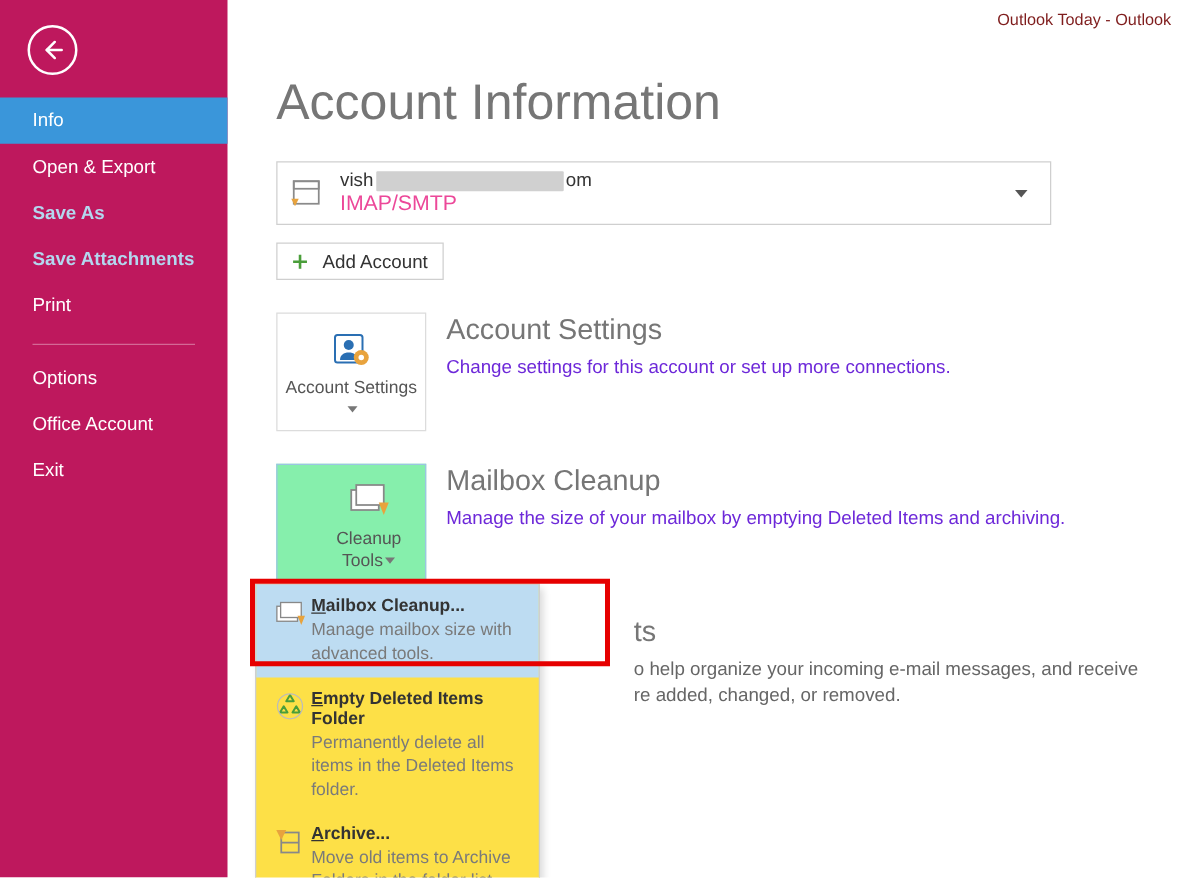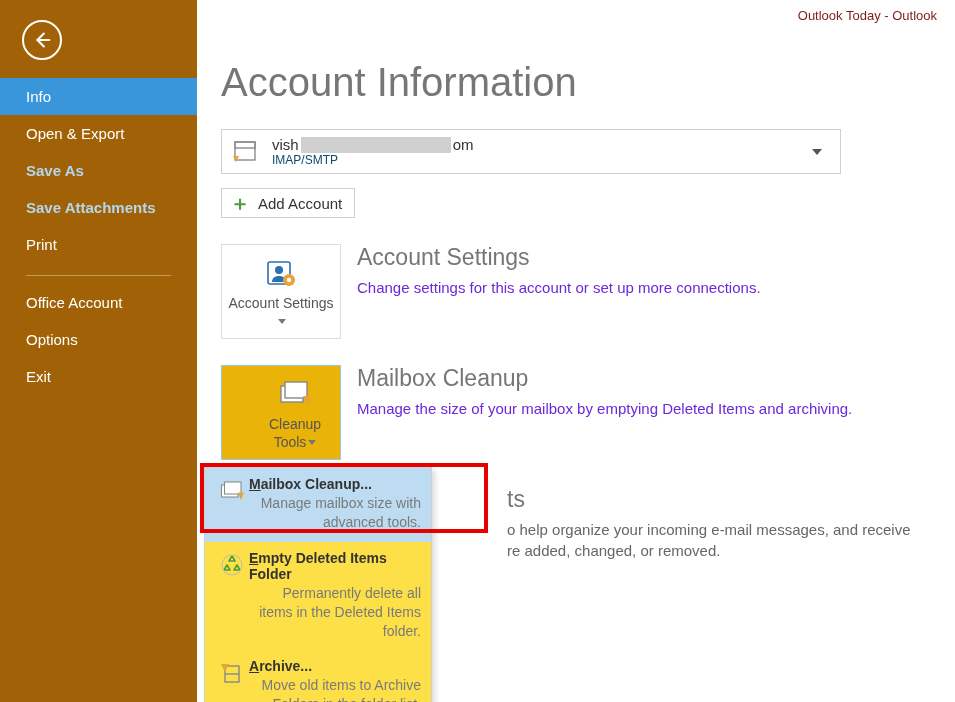--- a/index.html
+++ b/index.html
@@ -17,23 +17,23 @@
   .titlebar {
     position: absolute;
     top: 8px;
     right: 18px;
     font-size: 13px;
     color: #7f1d1d;
   }
   .sidebar {
     position: absolute;
     left: 0; top: 0;
-    width: 197px;
+    width: 182px;
     height: 702px;
-    background: #a16207;
+    background: #be185d;
     color: #fff;
   }
   .back-btn {
     width: 40px; height: 40px;
     border: 2px solid #fff;
     border-radius: 50%;
     margin: 20px 0 18px 22px;
     display: flex;
     align-items: center;
     justify-content: center;
@@ -87,21 +87,21 @@
   .acct-icon svg { display:block; }
   .acct-text { flex: 1; font-size: 15px; color:#333; }
   .acct-text .line1 { display:flex; align-items:center; }
   .redact {
     display:inline-block;
     width:150px; height:16px;
     background:#d0d0d0;
     margin: 0 2px;
     border-radius:1px;
   }
-  .acct-text .line2 { color:#0c4a6e; font-size:12px; }
+  .acct-text .line2 { color:#ec4899; font-size:17px; }
   .caret {
     width: 0; height: 0;
     border-left: 5px solid transparent;
     border-right: 5px solid transparent;
     border-top: 6px solid #555;
     margin-right: 8px;
   }
 
   .add-account {
     margin: 14px 0 0 22px;
@@ -126,21 +126,21 @@
     text-align: center;
     border: 1px solid #dcdcdc;
     background: #fff;
     padding: 10px 6px 8px 6px;
     margin-right: 16px;
     cursor: pointer;
     font-size: 14px;
     color: #555;
   }
   .section .tile.selected {
-    background: #eab308;
+    background: #86efac;
     border-color: #9cc5e3;
     padding-left: 34px;
   }
   .tile-icon { height: 36px; display:flex; align-items:center; justify-content:center; margin-bottom: 4px; }
   .tile-label { line-height:1.25; }
   .tile-caret {
     display:inline-block;
     width:0;height:0;
     border-left:4px solid transparent;
     border-right:4px solid transparent;
@@ -182,21 +182,21 @@
   .menu-item.highlight { background: #BDDCF2; }
   .menu-item .mi-icon {
     width: 34px;
     display:flex;
     justify-content:center;
     margin-top:2px;
   }
   .menu-item .mi-text { flex:1; }
   .menu-item .mi-title { font-weight: 600; font-size: 14px; color:#333; }
   .menu-item .mi-title .accel { text-decoration: underline; }
-  .menu-item .mi-desc { font-size: 14px; color: #7a7a7a; line-height:1.35; margin-top:2px;text-align:right; }
+  .menu-item .mi-desc { font-size: 14px; color: #7a7a7a; line-height:1.35; margin-top:2px; }
 
   .red-box {
     position: absolute;
     left: 200px;
     top: 463px;
     width: 288px;
     height: 70px;
     border: 4px solid #e60000;
     z-index: 10;
     pointer-events: none;
@@ -239,22 +239,22 @@
       <path d="M14 5l-7 7 7 7" stroke="#fff" stroke-width="2.2" fill="none" stroke-linecap="round" stroke-linejoin="round"></path>
       <line x1="7" y1="12" x2="20" y2="12" stroke="#fff" stroke-width="2.2" stroke-linecap="round"></line>
     </svg>
   </div>
   <div class="nav-item selected">Info</div>
   <div class="nav-item">Open &amp; Export</div>
   <div class="nav-item dim">Save As</div>
   <div class="nav-item dim">Save Attachments</div>
   <div class="nav-item">Print</div>
   <hr class="nav-divider">
+  <div class="nav-item">Options</div>
   <div class="nav-item">Office Account</div>
-  <div class="nav-item">Options</div>
   <div class="nav-item">Exit</div>
 </div>
 
 <div class="main">
   <h1 class="page-title">Account Information</h1>
 
   <div class="account-select">
     <span class="acct-icon">
       <svg width="28" height="26" viewBox="0 0 28 26">
         <rect x="3" y="3" width="20" height="18" fill="none" stroke="#8a8a8a" stroke-width="1.4"></rect>

